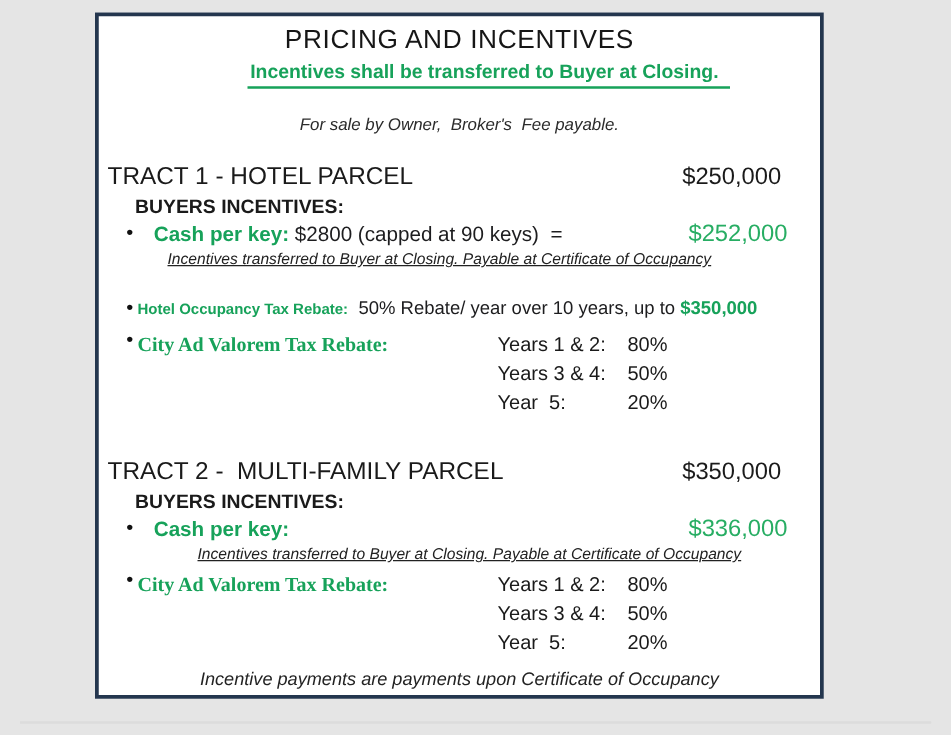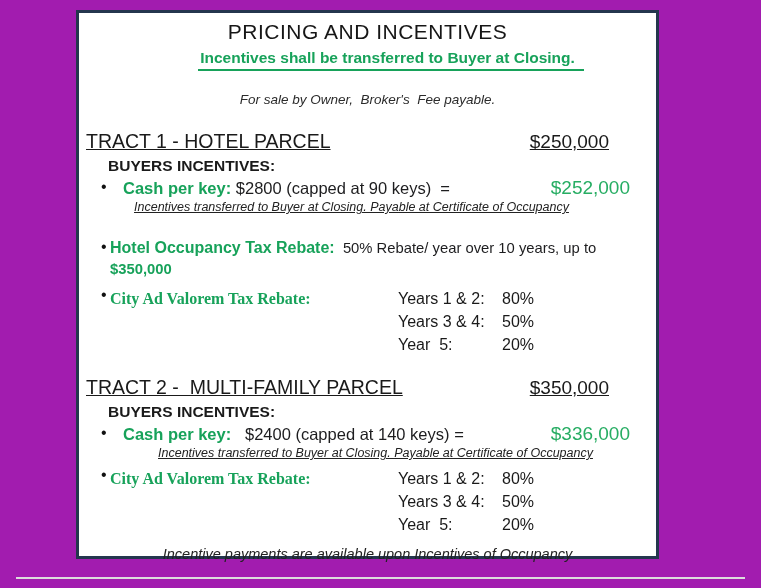--- a/index.html
+++ b/index.html
@@ -1,19 +1,19 @@
 <!DOCTYPE html>
 <html><head>
 <meta charset="utf-8">
 <style>
   html,body { margin:0; padding:0; }
   .page {
     position: relative;
     width: 761px; height: 588px;
-    background: #a21caf;
+    background: #e5e5e5;
     font-family: "Liberation Sans", sans-serif;
     color: #1d1d1f;
     overflow: hidden;
   }
   .doc {
     position: absolute;
     left: 76px; top: 10px;
     width: 583px; height: 549px;
     box-sizing: border-box;
     border: 3px solid #24364e;
@@ -43,28 +43,27 @@
     text-align: center;
     font-style: italic;
     font-size: 13.5px;
     line-height: 17px;
     color: #2b2b2b;
   }
 
   .tract-header {
     display: flex;
     align-items: baseline;
-    padding: 0 47px 0 7px;
+    padding: 0 31px 0 7px;
     font-size: 19.5px;
     line-height: 24px;
     color: #1a1a1a;
-    text-decoration: underline;
   }
   .t1 { margin-top: 21px; }
-  .t2 { margin-top: 19px; }
+  .t2 { margin-top: 31px; }
   .t3 { margin-top: 11px; }
   .tract-price { margin-left: auto; font-size: 19px; }
 
   .buyers {
     margin: 3px 0 0 29px;
     font-size: 15.5px;
     font-weight: bold;
     line-height: 18px;
     color: #1a1a1a;
   }
@@ -101,21 +100,21 @@
   }
   .n1 { margin-left: 55px; }
   .n2 { margin-left: 79px; }
 
   .hotel-row {
     margin-top: 22px;
     padding-left: 31px;
     font-size: 14.8px;
     line-height: 21px;
   }
-  .hotel-row .green-label { font-size: 16px; }
+  .hotel-row .green-label { font-size: 12px; }
   .hotel-amount { font-weight: bold; color: #17a25a; }
 
   .advalorem { padding-left: 31px; min-height: 69px; }
   .a1 { margin-top: 7px; }
   .a2 { margin-top: 6px; }
   .advalorem .green-label { font-size: 16px; line-height: 23px; font-family: Liberation Serif, serif; }
   .schedule {
     position: absolute;
     left: 319px; top: 0;
     display: grid;
@@ -187,36 +186,35 @@
 
     <div class="tract-header t2">
       <span data-bind="tract2.title">TRACT 2 -  MULTI-FAMILY PARCEL</span>
       <span class="tract-price" data-bind="tract2.price">$350,000</span>
     </div>
     <div class="buyers" data-bind="tract2.section">BUYERS INCENTIVES:</div>
 
     <div class="bullet-row cash-row">
       <span class="bullet">•</span>
       <span class="green-label" data-bind="tract2.cash.label">Cash per key:</span>
-      <span class="cash-detail" data-bind="tract2.cash.detail">   $2400 (capped at 140 keys) =</span>
       <span class="cash-value" data-bind="tract2.cash.value">$336,000</span>
     </div>
     <div class="small-note n2" data-bind="tract2.cash_note">Incentives transferred to Buyer at Closing. Payable at Certificate of Occupancy</div>
 
     <div class="bullet-row advalorem a2">
       <span class="bullet">•</span>
       <span class="green-label" data-bind="tract2.advalorem.label">City Ad Valorem Tax Rebate:</span>
       <div class="schedule">
         <span data-bind="tract2.advalorem.schedule.0.years">Years 1 &amp; 2:</span>
         <span data-bind="tract2.advalorem.schedule.0.pct">80%</span>
         <span data-bind="tract2.advalorem.schedule.1.years">Years 3 &amp; 4:</span>
         <span data-bind="tract2.advalorem.schedule.1.pct">50%</span>
         <span data-bind="tract2.advalorem.schedule.2.years">Year  5:</span>
         <span data-bind="tract2.advalorem.schedule.2.pct">20%</span>
       </div>
     </div>
 
 
-    <div class="footer-note" data-bind="footer">Incentive payments are available upon Incentives of Occupancy</div>
+    <div class="footer-note" data-bind="footer">Incentive payments are payments upon Certificate of Occupancy</div>
   </div>
 
   <div class="bottom-line"></div>
 </div>
 
 </body></html>

